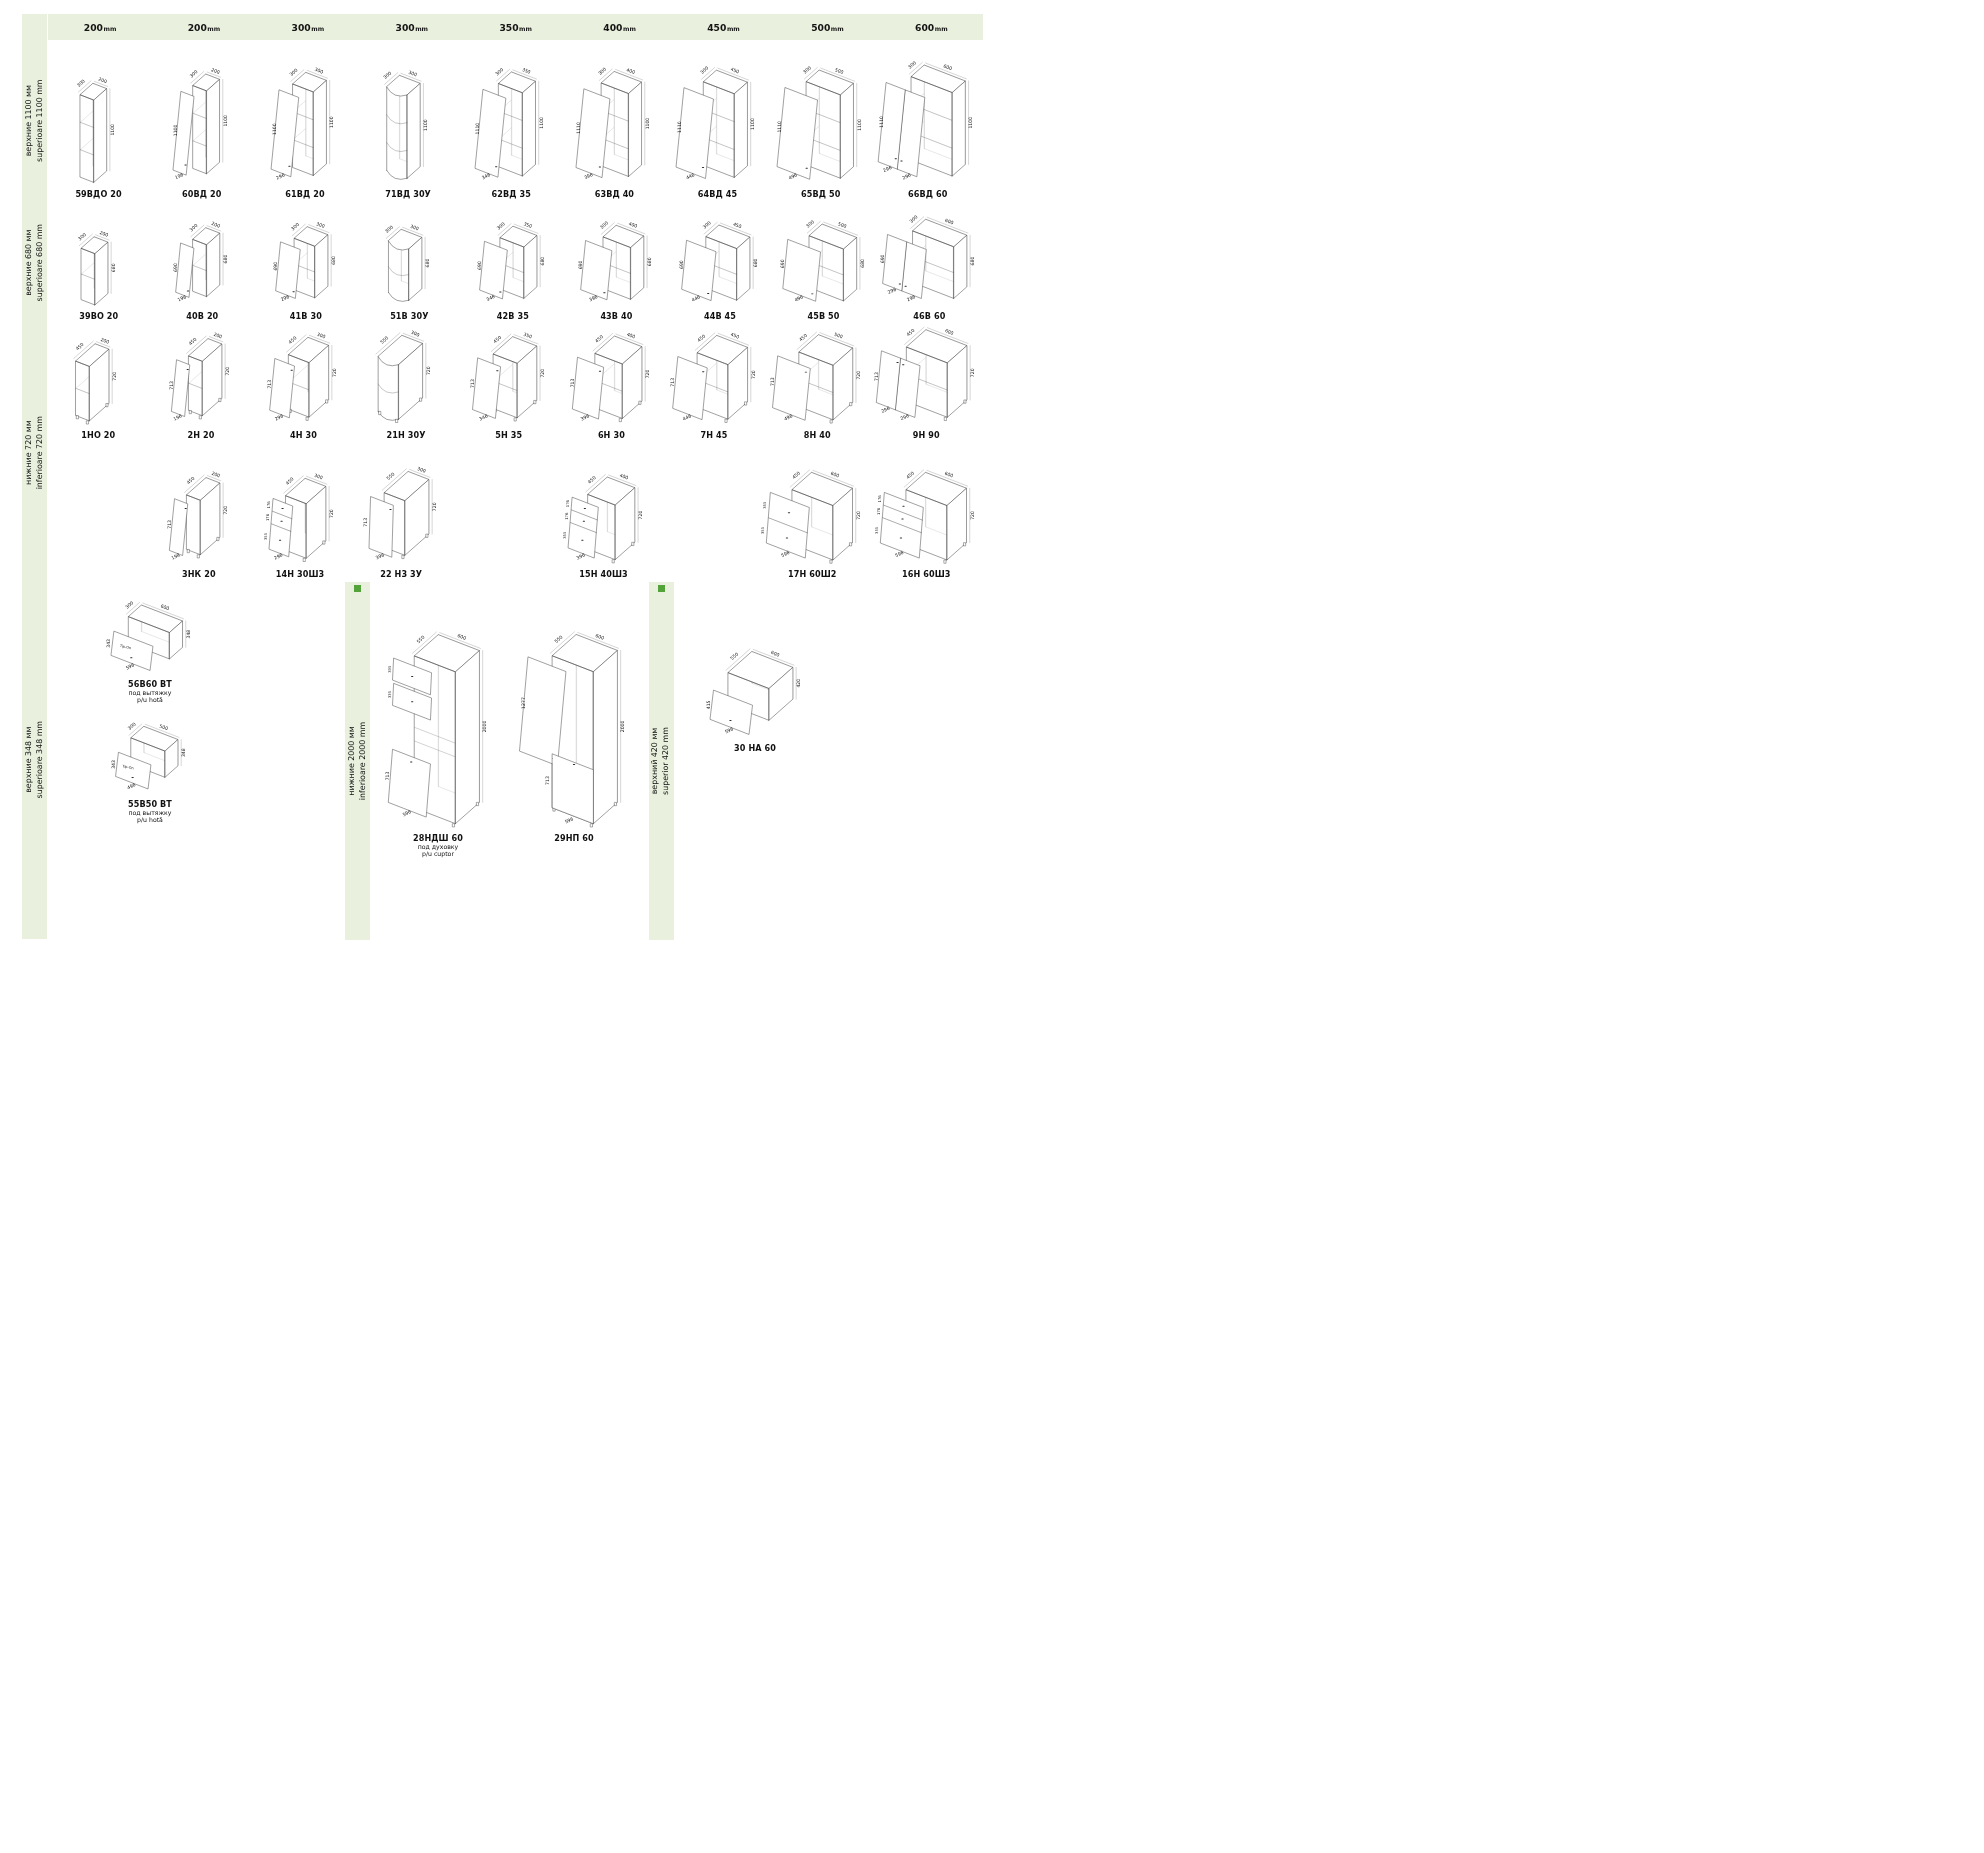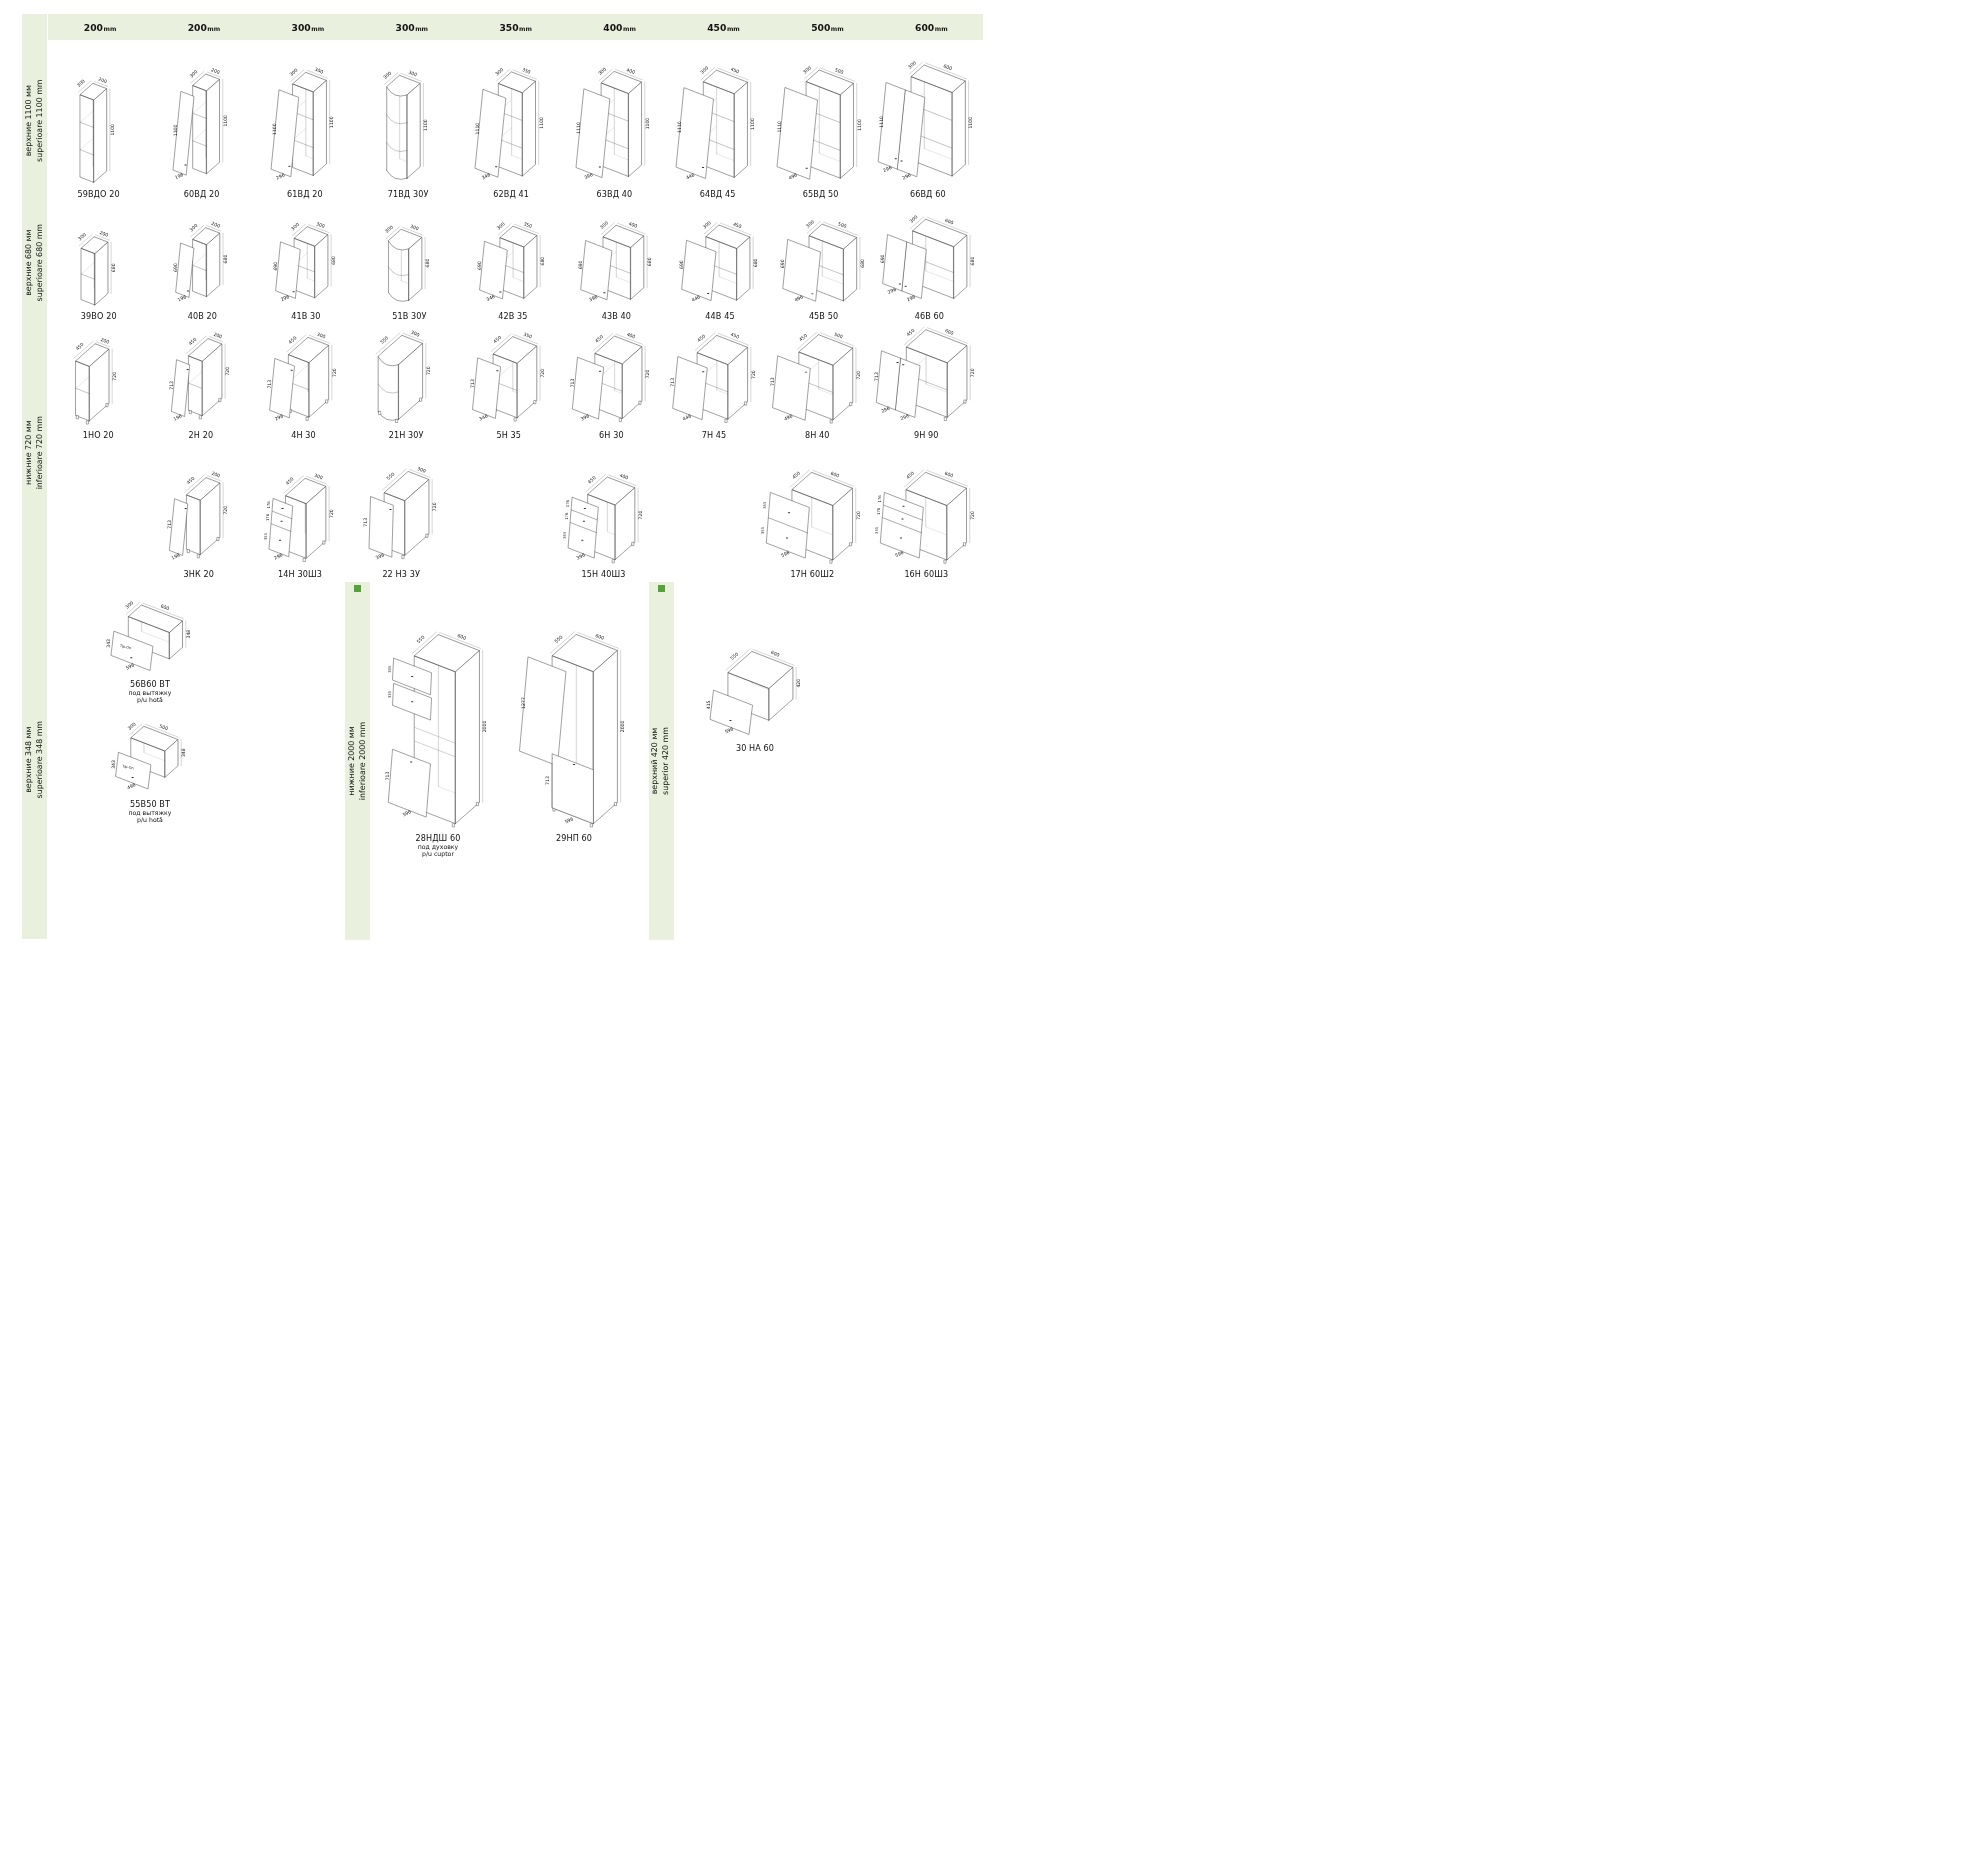--- a/index.html
+++ b/index.html
@@ -11,21 +11,21 @@
   .sb-spacer { height:26px; }
   .sec { display:flex; align-items:center; justify-content:center; }
   .sec-label { transform:rotate(-90deg); white-space:nowrap; font-size:7.9px; line-height:1.35; text-align:center; color:#111; }
   .main { flex:1; min-width:0; }
   .col-headers { height:26px; background:#e9f0dd; display:grid; grid-template-columns:repeat(9,1fr); align-items:center; margin-left:1.1px; }
   .col-h { text-align:center; }
   .col-h .val { font-weight:700; font-size:9.2px; }
   .col-h .unit { font-weight:700; font-size:6.2px; margin-left:0.5px; }
   .grid-row { display:grid; grid-template-columns:repeat(9,1fr); align-items:end; }
   .cell { display:flex; flex-direction:column; align-items:center; justify-content:flex-end; padding-bottom:3.3px; }
-  .code { font-size:8.1px; margin-top:1.6px; color:#111; white-space:nowrap; letter-spacing:0.1px; }
+  .code { font-size:8.1px; margin-top:1.6px; color:#111; white-space:nowrap; letter-spacing:0.1px;font-weight:bold; }
   .sub { font-size:6.2px; line-height:1.22; color:#111; white-space:nowrap; }
   .row5 { display:flex; height:358px; align-items:flex-start; }
   .hoods { width:206px; display:flex; flex-direction:column; align-items:center; padding-top:15px; gap:11px; }
   .vstrip { width:25px; flex:0 0 25px; background:#e9f0dd; position:relative; height:100%; display:flex; justify-content:center; }
   .vstrip .sq { width:7px; height:7px; background:#54a33a; margin-top:2.7px; }
   .vstrip .sec-label { position:absolute; top:50%; left:50%; transform:translate(-50%,-50%) rotate(-90deg); }
   .tcell { width:136px; display:flex; flex-direction:column; align-items:center; padding-top:47px; }
   .fcell { width:163px; display:flex; flex-direction:column; align-items:center; padding-top:64px; }
   .sp170 { width:92px; flex:0 0 92px; }
   .sp12 { width:6.5px; flex:0 0 6.5px; }
@@ -190,21 +190,21 @@
                   <text x="-35.6" y="83.2" font-size="8.5" fill="#141414" stroke="none" text-anchor="middle" transform="rotate(-90 -35.6 83.2)">1110</text>
                   <text x="-22.3" y="174.2" font-size="8.5" fill="#141414" stroke="none" text-anchor="middle" transform="rotate(-24 -22.3 174.2)">346</text>
                   <line x1="-4.00" y1="-5.00" x2="20.15" y2="-26.39" stroke="#666" stroke-width="0.5"></line>
                   <text x="3.1" y="-19.7" font-size="8.5" fill="#141414" stroke="none" text-anchor="middle" transform="rotate(-41 3.1 -19.7)">300</text>
                   <line x1="26.15" y1="-25.39" x2="70.09" y2="-8.38" stroke="#666" stroke-width="0.5"></line>
                   <text x="50.1" y="-20.9" font-size="8.5" fill="#141414" stroke="none" text-anchor="middle" transform="rotate(21 50.1 -20.9)">350</text>
                   <line x1="74.09" y1="-4.38" x2="74.09" y2="149.62" stroke="#666" stroke-width="0.5"></line>
                   <text x="81.1" y="72.6" font-size="8.5" fill="#141414" stroke="none" text-anchor="middle" transform="rotate(-90 81.1 72.6)">1100</text>
                 </g>
               </svg>
-              <div class="code">62ВД 41</div>
+              <div class="code">62ВД 35</div>
             </div>
             <div class="cell" style="grid-column: 6;">
               <svg class="cab" viewBox="-58.5 -36.5 165.3 228.6" width="89" height="124">
                 <g stroke-linejoin="round" stroke-linecap="round">
                   <polygon points="24.15,-21.39 74.37,-1.95 74.37,152.05 24.15,132.61" fill="none" stroke="#a8a8a8" stroke-width="0.5"></polygon>
                   <line x1="24.15" y1="-21.39" x2="24.15" y2="132.61" stroke="#a8a8a8" stroke-width="0.5"></line>
                   <line x1="0.00" y1="51.33" x2="23.18" y2="30.80" stroke="#a8a8a8" stroke-width="0.5"></line>
                   <line x1="0.00" y1="51.33" x2="50.22" y2="70.77" stroke="#555" stroke-width="0.65"></line>
                   <line x1="0.00" y1="102.67" x2="23.18" y2="82.13" stroke="#a8a8a8" stroke-width="0.5"></line>
                   <line x1="0.00" y1="102.67" x2="50.22" y2="122.11" stroke="#555" stroke-width="0.65"></line>

